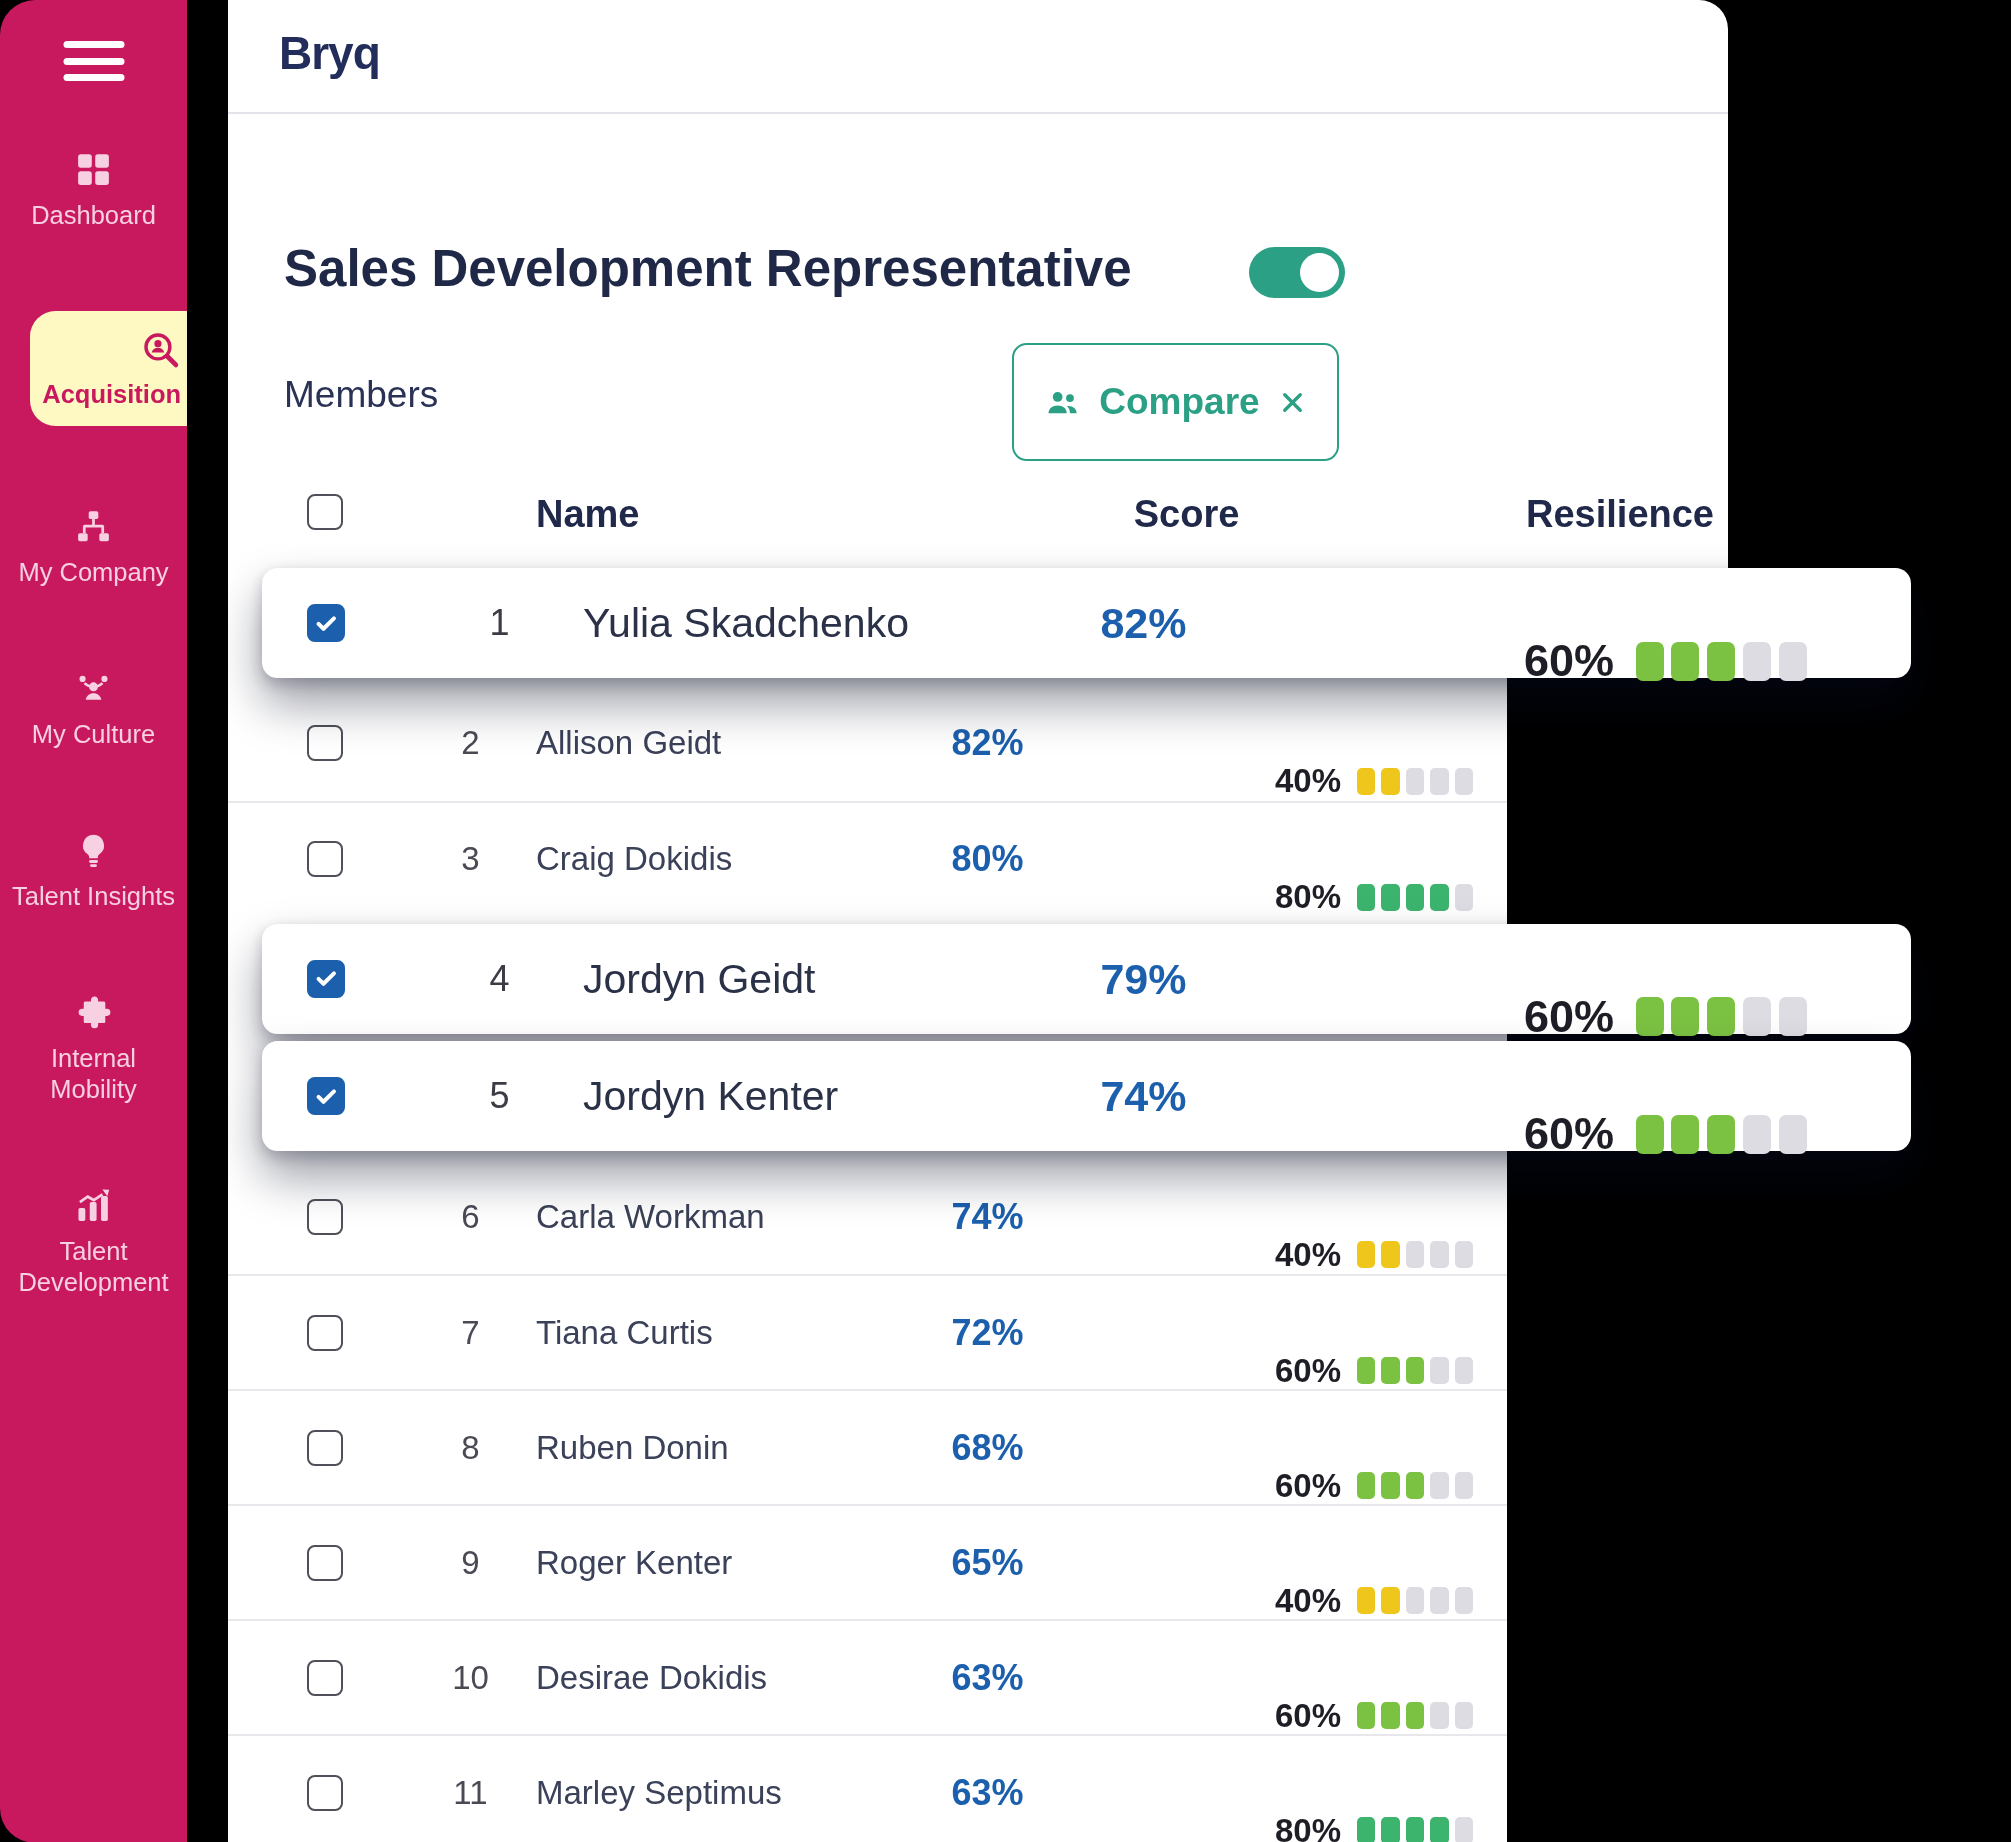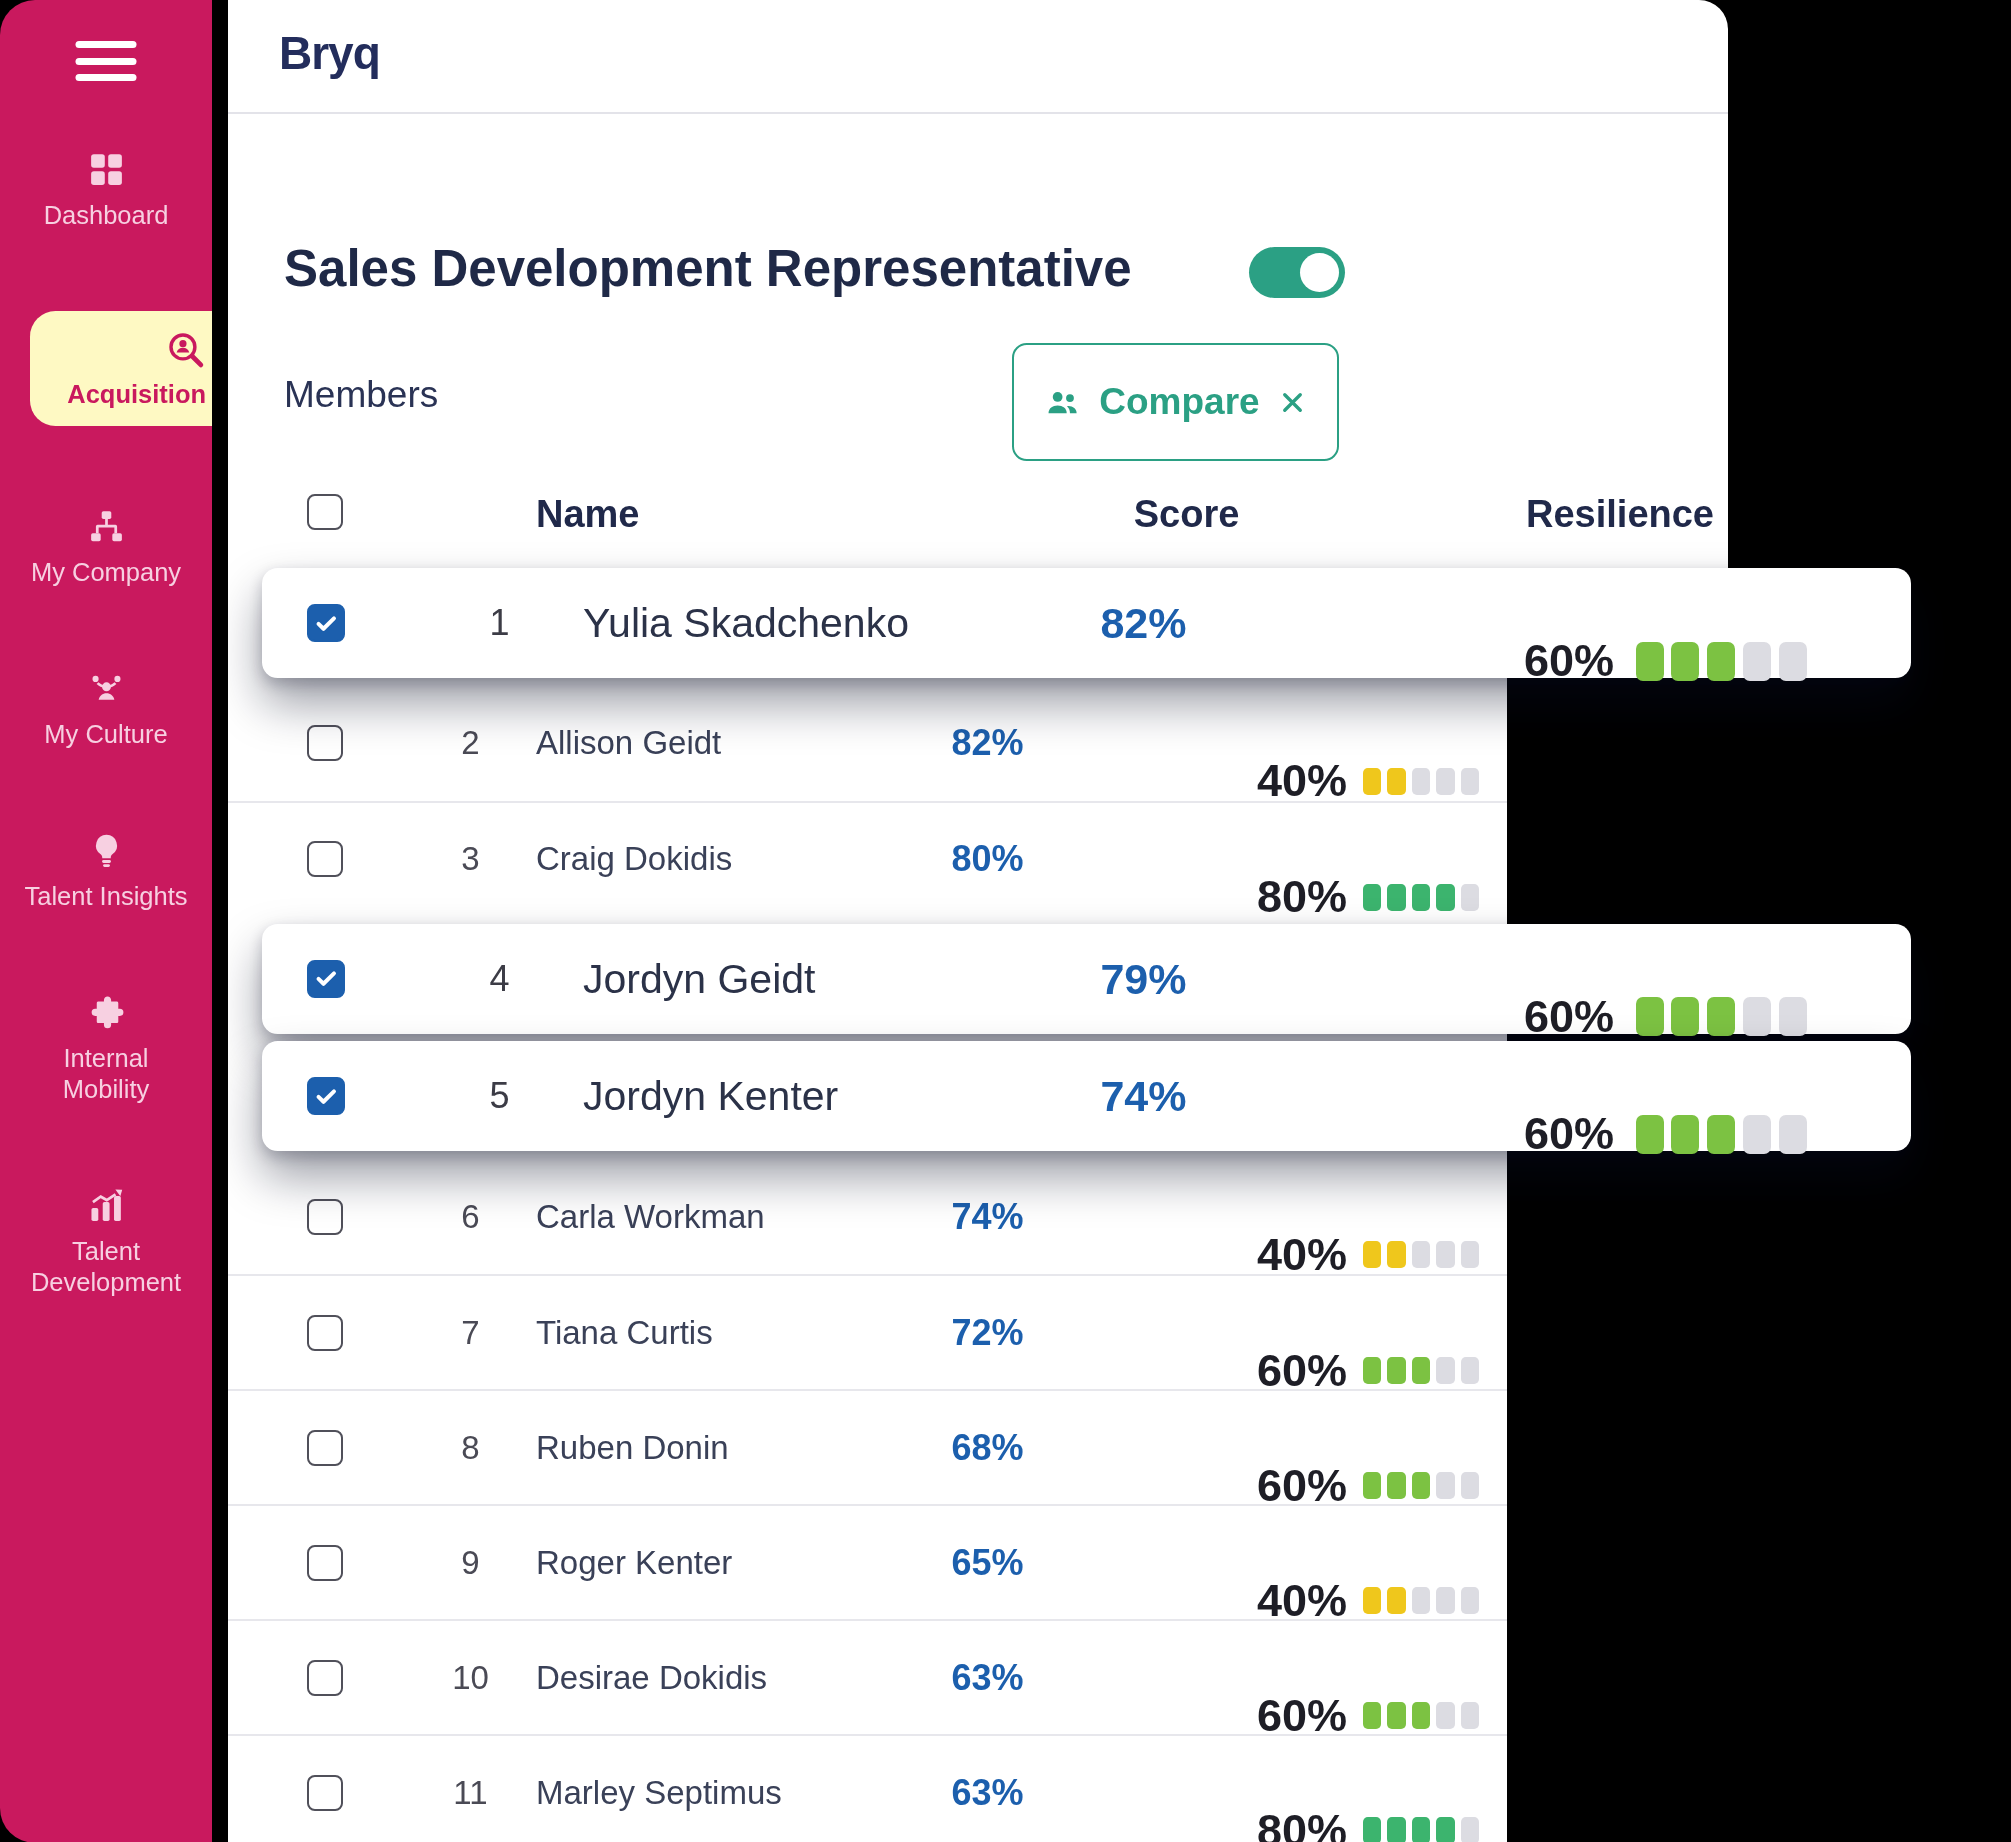--- a/index.html
+++ b/index.html
@@ -3,21 +3,21 @@
 <meta charset="utf-8">
 <style>
   html,body{margin:0;padding:0;}
   body{
     width:2011px;height:1843px;overflow:hidden;position:relative;
     background:#000;
     font-family:"Liberation Sans", sans-serif;
   }
   
   .sidebar{
-    position:absolute;left:0;top:0;width:212px;height:100%;
+    position:absolute;left:0;top:0;width:187px;height:100%;
     background:var(--sidebar_pink,#C9195E);
     border-radius:35px 0 0 35px;
   }
   .burger{position:absolute;top:41px;left:50%;transform:translateX(-50%);
     display:flex;flex-direction:column;gap:9.8px;cursor:pointer;}
   .burger i{display:block;width:61px;height:6.9px;border-radius:3.9px;background:#fff;}
   .nav{position:absolute;top:149px;left:0;right:0;display:flex;flex-direction:column;gap:80px;}
   .side-item{display:flex;flex-direction:column;align-items:center;gap:9.8px;
     color:#F7D0E1;font-size:25.5px;line-height:1.22;text-align:center;padding:0 9.8px;cursor:pointer;}
   .side-item svg{width:41px;height:41px;flex:0 0 auto;}
@@ -78,21 +78,21 @@
   .card .idx{left:208px;width:59px;font-size:36px;color:#3C3C46;}
   .plain .nm{left:308px;font-size:33px;color:#3A4158;}
   .card .nm{left:321px;font-size:41px;color:#2B3248;font-weight:500;}
   .sc{text-align:center;font-weight:700;color:var(--score_blue,#1C5FAD);cursor:pointer;}
   .plain .sc{left:681px;width:157px;font-size:36px;}
   .card .sc{left:798px;width:167px;font-size:43px;}
   .res{display:flex;align-items:center;margin-top:38px;}
   .plain .res{left:1029px;gap:15.7px;}
   .card .res{left:1225px;gap:21.6px;}
   .pct{font-weight:700;color:#1E1E26;text-align:right;}
-  .plain .pct{font-size:45px;min-width:84px;}
+  .plain .pct{font-size:33px;min-width:84px;}
   .card .pct{font-size:45px;min-width:127px;}
   .pills{display:flex;}
   .plain .pills{gap:5.9px;}
   .card .pills{gap:7.8px;}
   .pill{display:block;background:var(--pill_empty,#DCDCE2);border-radius:4.9px;}
   .plain .pill{width:18.6px;height:26.5px;}
   .card .pill{width:28px;height:39px;border-radius:6.9px;}
   .pill.green{background:var(--pill_green,#7CC242);}
   .pill.green-strong{background:var(--pill_green_strong,#3CB46E);}
   .pill.yellow{background:var(--pill_yellow,#EFC71C);}

